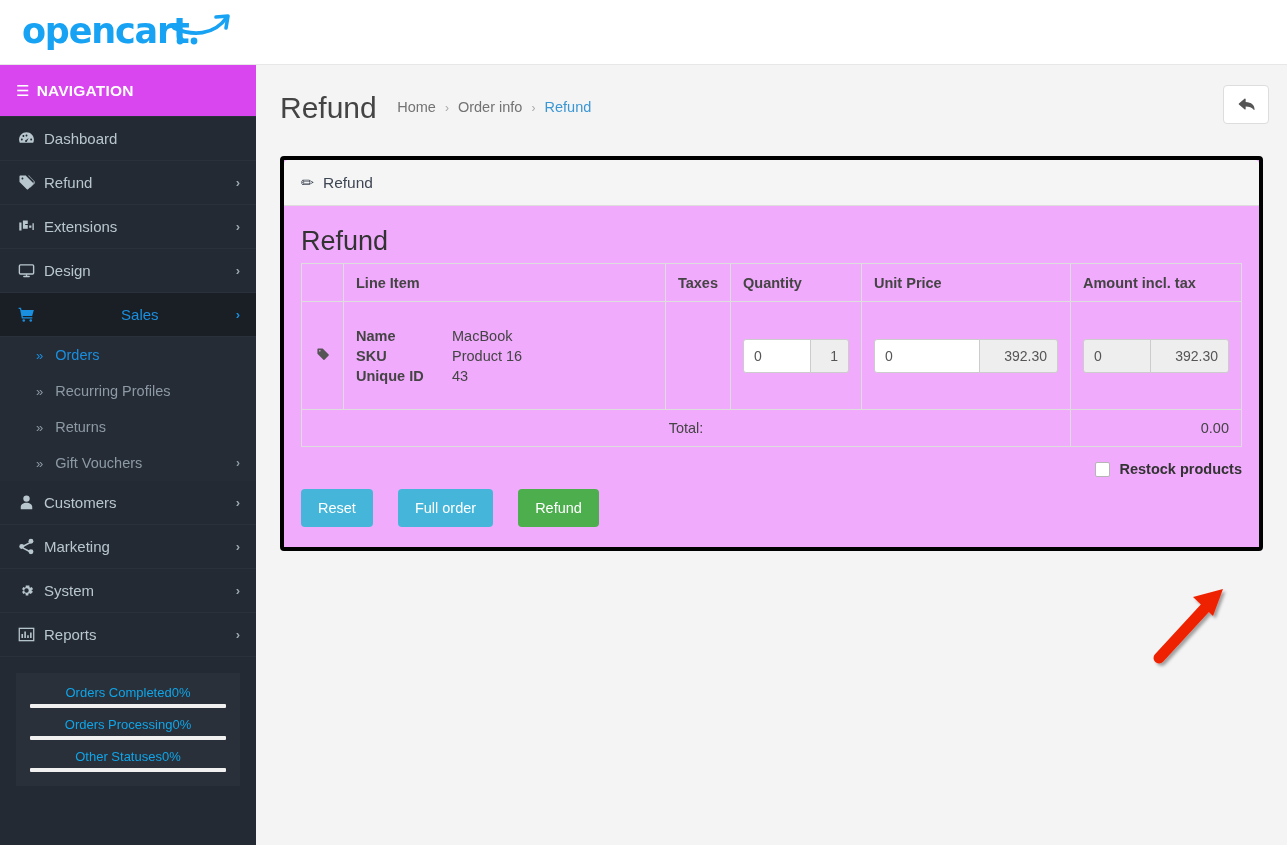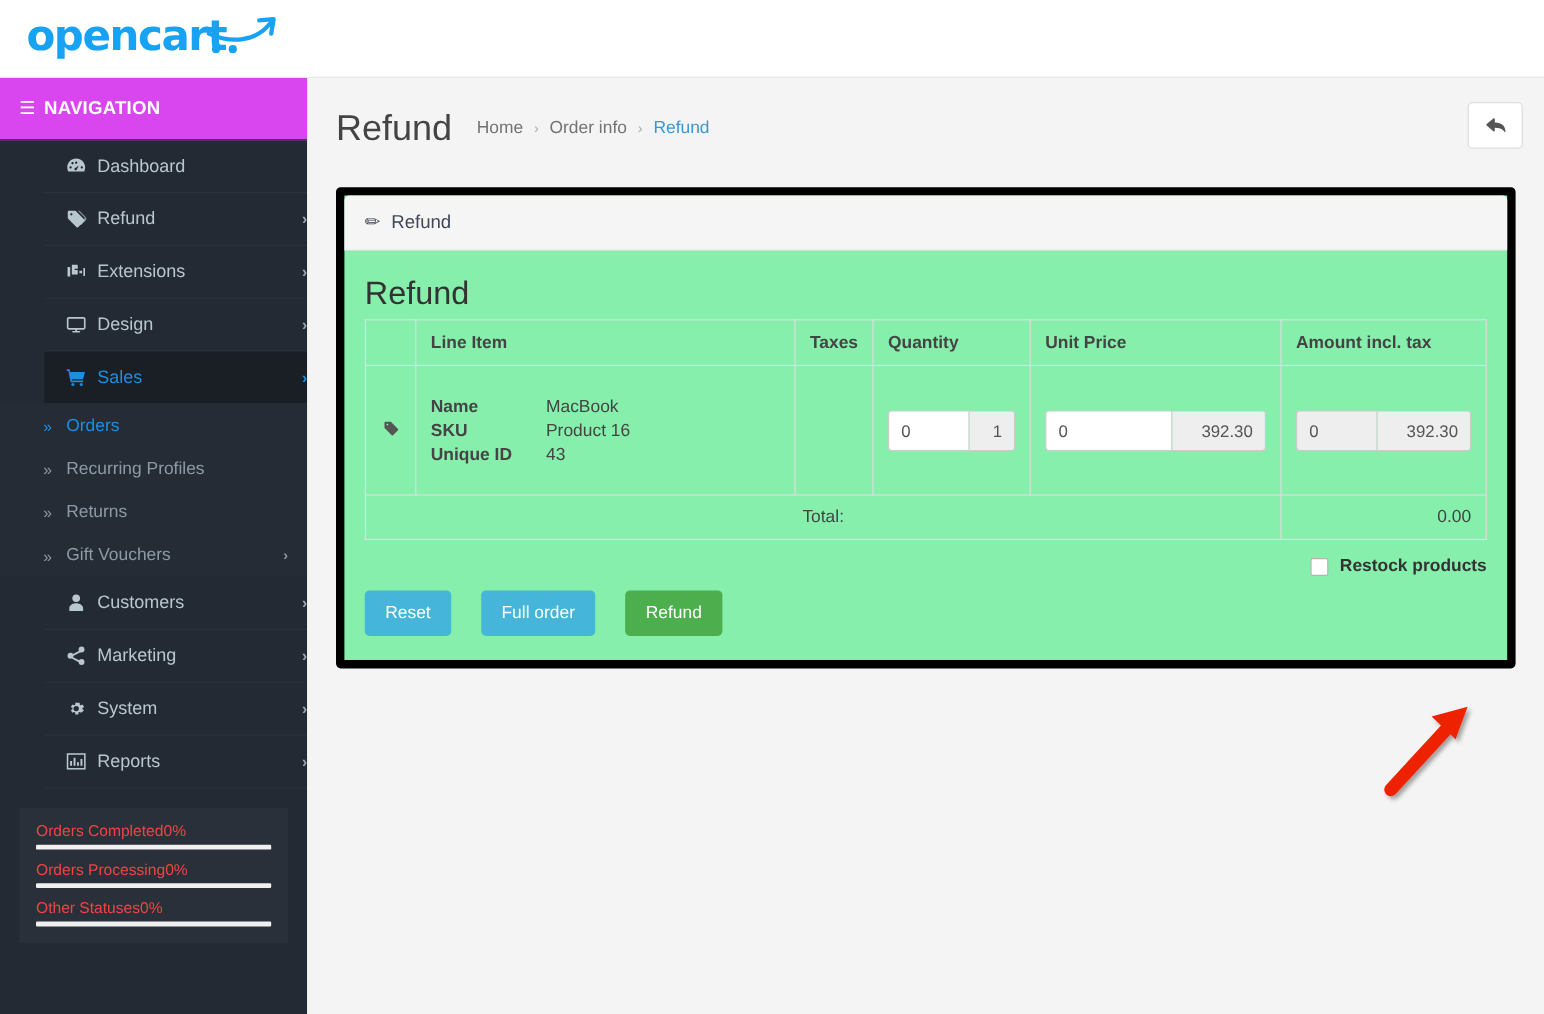--- a/index.html
+++ b/index.html
@@ -44,35 +44,34 @@
     color: #fff; font-size: 15.5px; font-weight: bold;
     padding-left: 16px;
     background: #d946ef;
     letter-spacing: .2px;
     border-bottom: 1px solid #2c323c;
   }
   .nav-header .burger { margin-right: 7px; font-weight: normal; font-size: 15px; }
 
   .nav-item {
     display: flex; align-items: center;
-    height: 44px; padding-left: 18px; 
+    height: 44px; padding-left: 18px; padding-right: 16px;
     color: #b8c7ce; font-size: 15px;
     border-bottom: 1px solid #2b313a;
     cursor: pointer;
     position: relative;
-    margin-left: 37px;
   }
   .nav-item .ico {
     width: 26px; flex: 0 0 26px;
     font-size: 15px; color: #b8c7ce;
     display: flex; align-items: center;
   }
   .nav-item .lbl { flex: 1; }
   .nav-item .caret { font-size: 13px; color: #9aa7b0; font-weight: bold; }
-  .nav-item.active { background: #1a1f26; }
+  .nav-item.active { background: #1a1f26; text-align: center; }
   .nav-item.active .lbl, .nav-item.active .ico,
   .nav-item.active .caret { color: #1a8fe0; }
   .nav-item.active .ico svg { fill: #1a8fe0; }
 
   .nav-sub {
     display: flex; align-items: center;
     height: 36px; padding-left: 36px; padding-right: 16px;
     font-size: 14.5px; color: #8c9aa6;
     background: #262c35; cursor: pointer;
   }
@@ -82,22 +81,22 @@
   .nav-sub.on { color: #1a8fe0; }
   .nav-sub.on .chev { color: #1a8fe0; }
 
   .stats-box {
     margin: 16px 16px 0 16px;
     background: #2a3039;
     padding: 12px 14px 14px 14px;
   }
   .stat-row { margin-bottom: 9px; }
   .stat-top {
-    display: flex; justify-content: flex-start;
-    color: #ef4444; font-size: 13px; margin-bottom: 4px;
+    display: flex; justify-content: center;
+    color: #0ea5e9; font-size: 13px; margin-bottom: 4px;
   }
   .stat-bar {
     height: 4px; background: #f0f0f0; border-radius: 1px;
   }
   .stat-row:last-child { margin-bottom: 0; }
 
   
   .content {
     position: absolute; left: 256px; top: 65px;
     width: 1031px; height: 780px;
@@ -118,22 +117,22 @@
   .back-btn {
     position: absolute; right: 18px; top: 20px;
     width: 46px; height: 39px;
     background: #fff; border: 1px solid #ddd; border-radius: 4px;
     display: flex; align-items: center; justify-content: center;
     cursor: pointer;
   }
 
   .panel {
     margin: 11px 24px 0 24px;
-    background: #86efac;
-    border: 7px solid #000000; border-radius: 4px;
+    background: #f0abfc;
+    border: 4px solid #000000; border-radius: 4px;
   }
   .panel-head {
     height: 46px; line-height: 46px;
     background: #f5f5f5;
     border-bottom: 1px solid #ddd;
     padding-left: 17px;
     font-size: 15.5px; color: #3f4654;
     border-radius: 4px 4px 0 0;
   }
   .panel-head .pencil { margin-right: 9px; color: #3f4654; }

